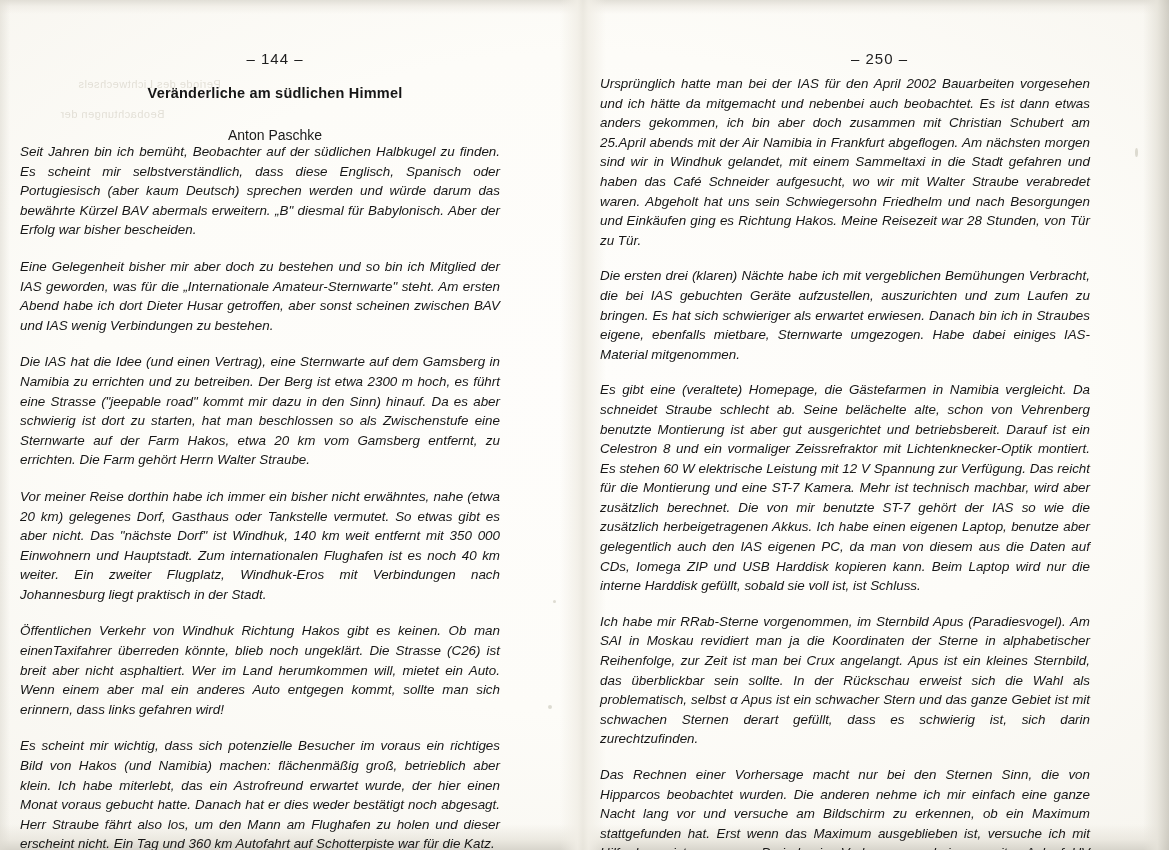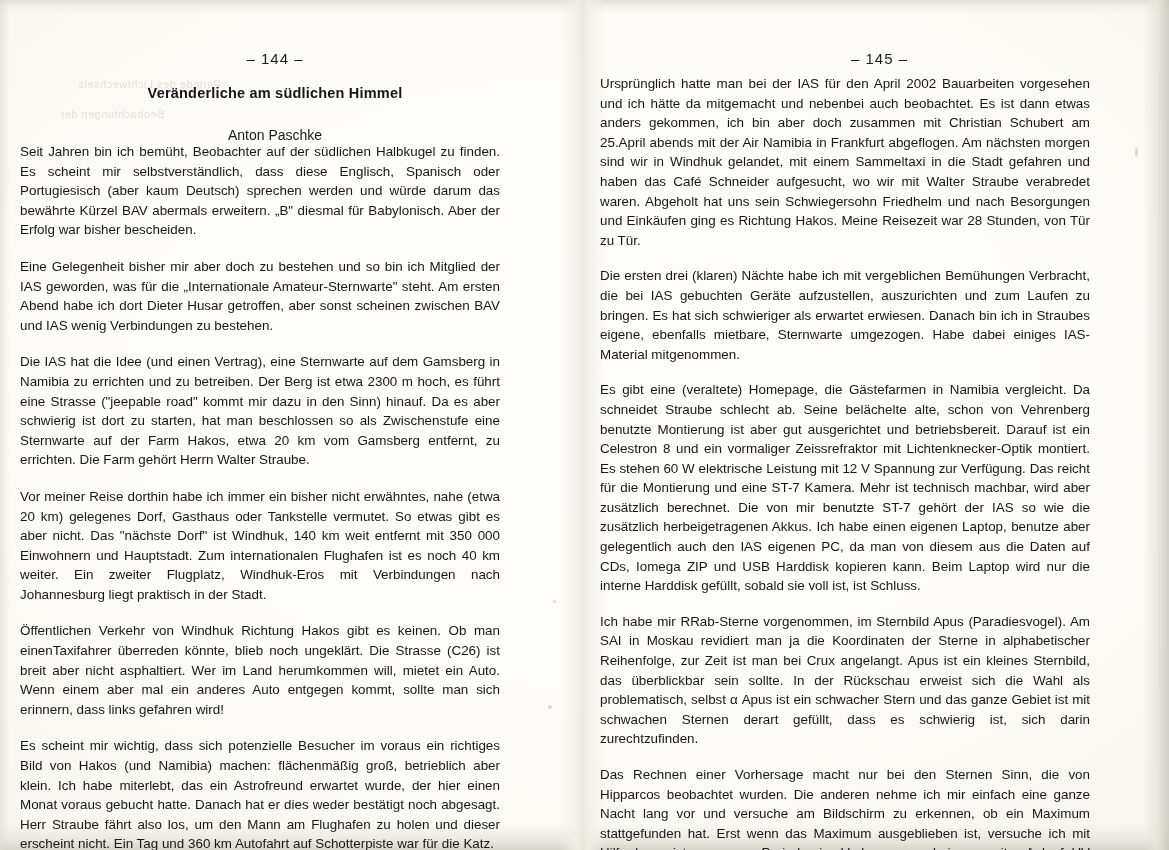--- a/index.html
+++ b/index.html
@@ -107,20 +107,21 @@
   .col {
     font-size: 13.4px;
     line-height: 19.6px;
     color: #171717;
     text-align: justify;
     text-justify: inter-word;
     hyphens: manual;
   }
   .col p {
     margin: 0 0 17px 0;
+    font-style: italic;
   }
   .col-left {
     position: absolute;
     left: 20px;
     top: 130px;
     width: 480px;
   }
   .col-right {
     position: absolute;
     left: 20px;
@@ -156,21 +157,21 @@
       <p>Seit Jahren bin ich bemüht, Beobachter auf der südlichen Halbkugel zu finden. Es scheint mir selbstverständlich, dass diese Englisch, Spanisch oder Portugiesisch (aber kaum Deutsch) sprechen werden und würde darum das bewährte Kürzel BAV abermals erweitern. „B" diesmal für Babylonisch. Aber der Erfolg war bisher bescheiden.</p>
       <p>Eine Gelegenheit bisher mir aber doch zu bestehen und so bin ich Mitglied der IAS geworden, was für die „Internationale Amateur-Sternwarte" steht. Am ersten Abend habe ich dort Dieter Husar getroffen, aber sonst scheinen zwischen BAV und IAS wenig Verbindungen zu bestehen.</p>
       <p>Die IAS hat die Idee (und einen Vertrag), eine Sternwarte auf dem Gamsberg in Namibia zu errichten und zu betreiben. Der Berg ist etwa 2300 m hoch, es führt eine Strasse ("jeepable road" kommt mir dazu in den Sinn) hinauf. Da es aber schwierig ist dort zu starten, hat man beschlossen so als Zwischenstufe eine Sternwarte auf der Farm Hakos, etwa 20 km vom Gamsberg entfernt, zu errichten. Die Farm gehört Herrn Walter Straube.</p>
       <p>Vor meiner Reise dorthin habe ich immer ein bisher nicht erwähntes, nahe (etwa 20 km) gelegenes Dorf, Gasthaus oder Tankstelle vermutet. So etwas gibt es aber nicht. Das "nächste Dorf" ist Windhuk, 140 km weit entfernt mit 350 000 Einwohnern und Hauptstadt. Zum internationalen Flughafen ist es noch 40 km weiter. Ein zweiter Flugplatz, Windhuk-Eros mit Verbindungen nach Johannesburg liegt praktisch in der Stadt.</p>
       <p>Öffentlichen Verkehr von Windhuk Richtung Hakos gibt es keinen. Ob man einenTaxifahrer überreden könnte, blieb noch ungeklärt. Die Strasse (C26) ist breit aber nicht asphaltiert. Wer im Land herumkommen will, mietet ein Auto. Wenn einem aber mal ein anderes Auto entgegen kommt, sollte man sich erinnern, dass links gefahren wird!</p>
       <p>Es scheint mir wichtig, dass sich potenzielle Besucher im voraus ein richtiges Bild von Hakos (und Namibia) machen: flächenmäßig groß, betrieblich aber klein. Ich habe miterlebt, das ein Astrofreund erwartet wurde, der hier einen Monat voraus gebucht hatte. Danach hat er dies weder bestätigt noch abgesagt. Herr Straube fährt also los, um den Mann am Flughafen zu holen und dieser erscheint nicht. Ein Tag und 360 km Autofahrt auf Schotterpiste war für die Katz.</p>
     </div>
   </div>
 
   <div class="page page-right">
-    <div class="folio">–  145  –</div>
+    <div class="folio">–  250  –</div>
 
     <div class="col col-right tight">
       <p>Ursprünglich hatte man bei der IAS für den April 2002 Bauarbeiten vorgesehen und ich hätte da mitgemacht und nebenbei auch beobachtet. Es ist dann etwas anders gekommen, ich bin aber doch zusammen mit Christian Schubert am 25.April abends mit der Air Namibia in Frankfurt abgeflogen. Am nächsten morgen sind wir in Windhuk gelandet, mit einem Sammeltaxi in die Stadt gefahren und haben das Café Schneider aufgesucht, wo wir mit Walter Straube verabredet waren. Abgeholt hat uns sein Schwiegersohn Friedhelm und nach Besorgungen und Einkäufen ging es Richtung Hakos. Meine Reisezeit war 28 Stunden, von Tür zu Tür.</p>
       <p>Die ersten drei (klaren) Nächte habe ich mit vergeblichen Bemühungen Verbracht, die bei IAS gebuchten Geräte aufzustellen, auszurichten und zum Laufen zu bringen. Es hat sich schwieriger als erwartet erwiesen. Danach bin ich in Straubes eigene, ebenfalls mietbare, Sternwarte umgezogen. Habe dabei einiges IAS-Material mitgenommen.</p>
       <p>Es gibt eine (veraltete) Homepage, die Gästefarmen in Namibia vergleicht. Da schneidet Straube schlecht ab. Seine belächelte alte, schon von Vehrenberg benutzte Montierung ist aber gut ausgerichtet und betriebsbereit. Darauf ist ein Celestron 8 und ein vormaliger Zeissrefraktor mit Lichtenknecker-Optik montiert. Es stehen 60 W elektrische Leistung mit 12 V Spannung zur Verfügung. Das reicht für die Montierung und eine ST-7 Kamera. Mehr ist technisch machbar, wird aber zusätzlich berechnet. Die von mir benutzte ST-7 gehört der IAS so wie die zusätzlich herbeigetragenen Akkus. Ich habe einen eigenen Laptop, benutze aber gelegentlich auch den IAS eigenen PC, da man von diesem aus die Daten auf CDs, Iomega ZIP und USB Harddisk kopieren kann. Beim Laptop wird nur die interne Harddisk gefüllt, sobald sie voll ist, ist Schluss.</p>
       <p>Ich habe mir RRab-Sterne vorgenommen, im Sternbild Apus (Paradiesvogel). Am SAI in Moskau revidiert man ja die Koordinaten der Sterne in alphabetischer Reihenfolge, zur Zeit ist man bei Crux angelangt. Apus ist ein kleines Sternbild, das überblickbar sein sollte. In der Rückschau erweist sich die Wahl als problematisch, selbst α Apus ist ein schwacher Stern und das ganze Gebiet ist mit schwachen Sternen derart gefüllt, dass es schwierig ist, sich darin zurechtzufinden.</p>
       <p>Das Rechnen einer Vorhersage macht nur bei den Sternen Sinn, die von Hipparcos beobachtet wurden. Die anderen nehme ich mir einfach eine ganze Nacht lang vor und versuche am Bildschirm zu erkennen, ob ein Maximum stattgefunden hat. Erst wenn das Maximum ausgeblieben ist, versuche ich mit Hilfe der meist ungenauen Periode eine Vorhersage und einen zweiten Anlauf. UV und UX Apus habe ich aber nicht wirklich identifizieren können, die</p>
     </div>
   </div>
 

